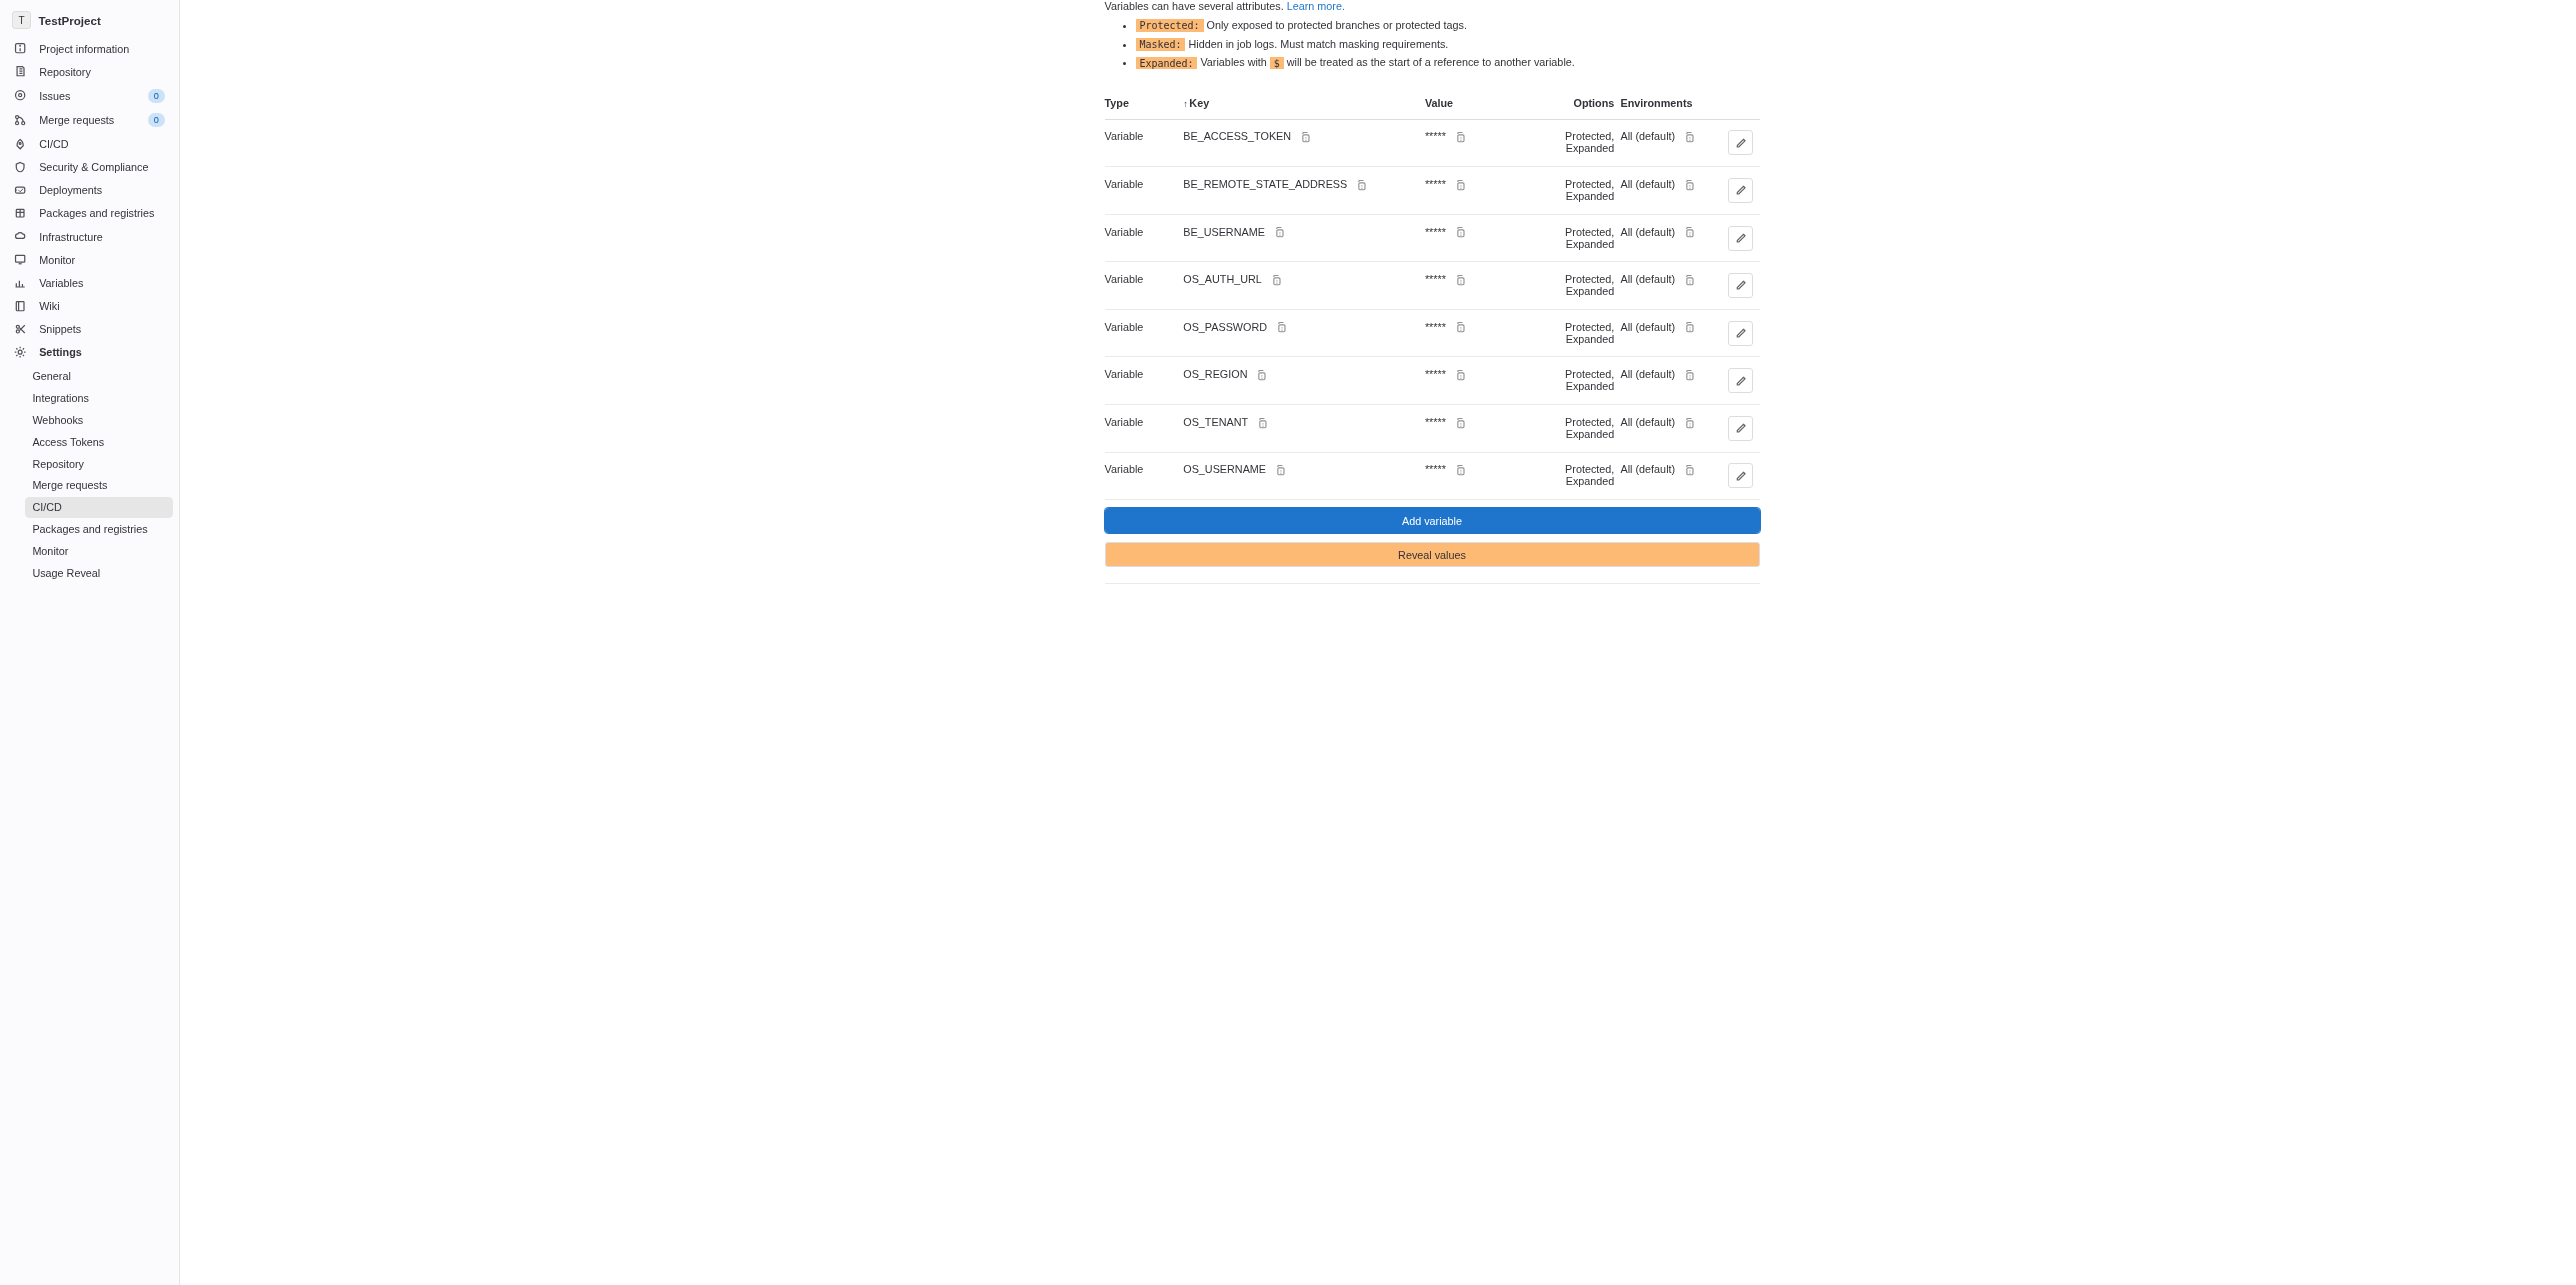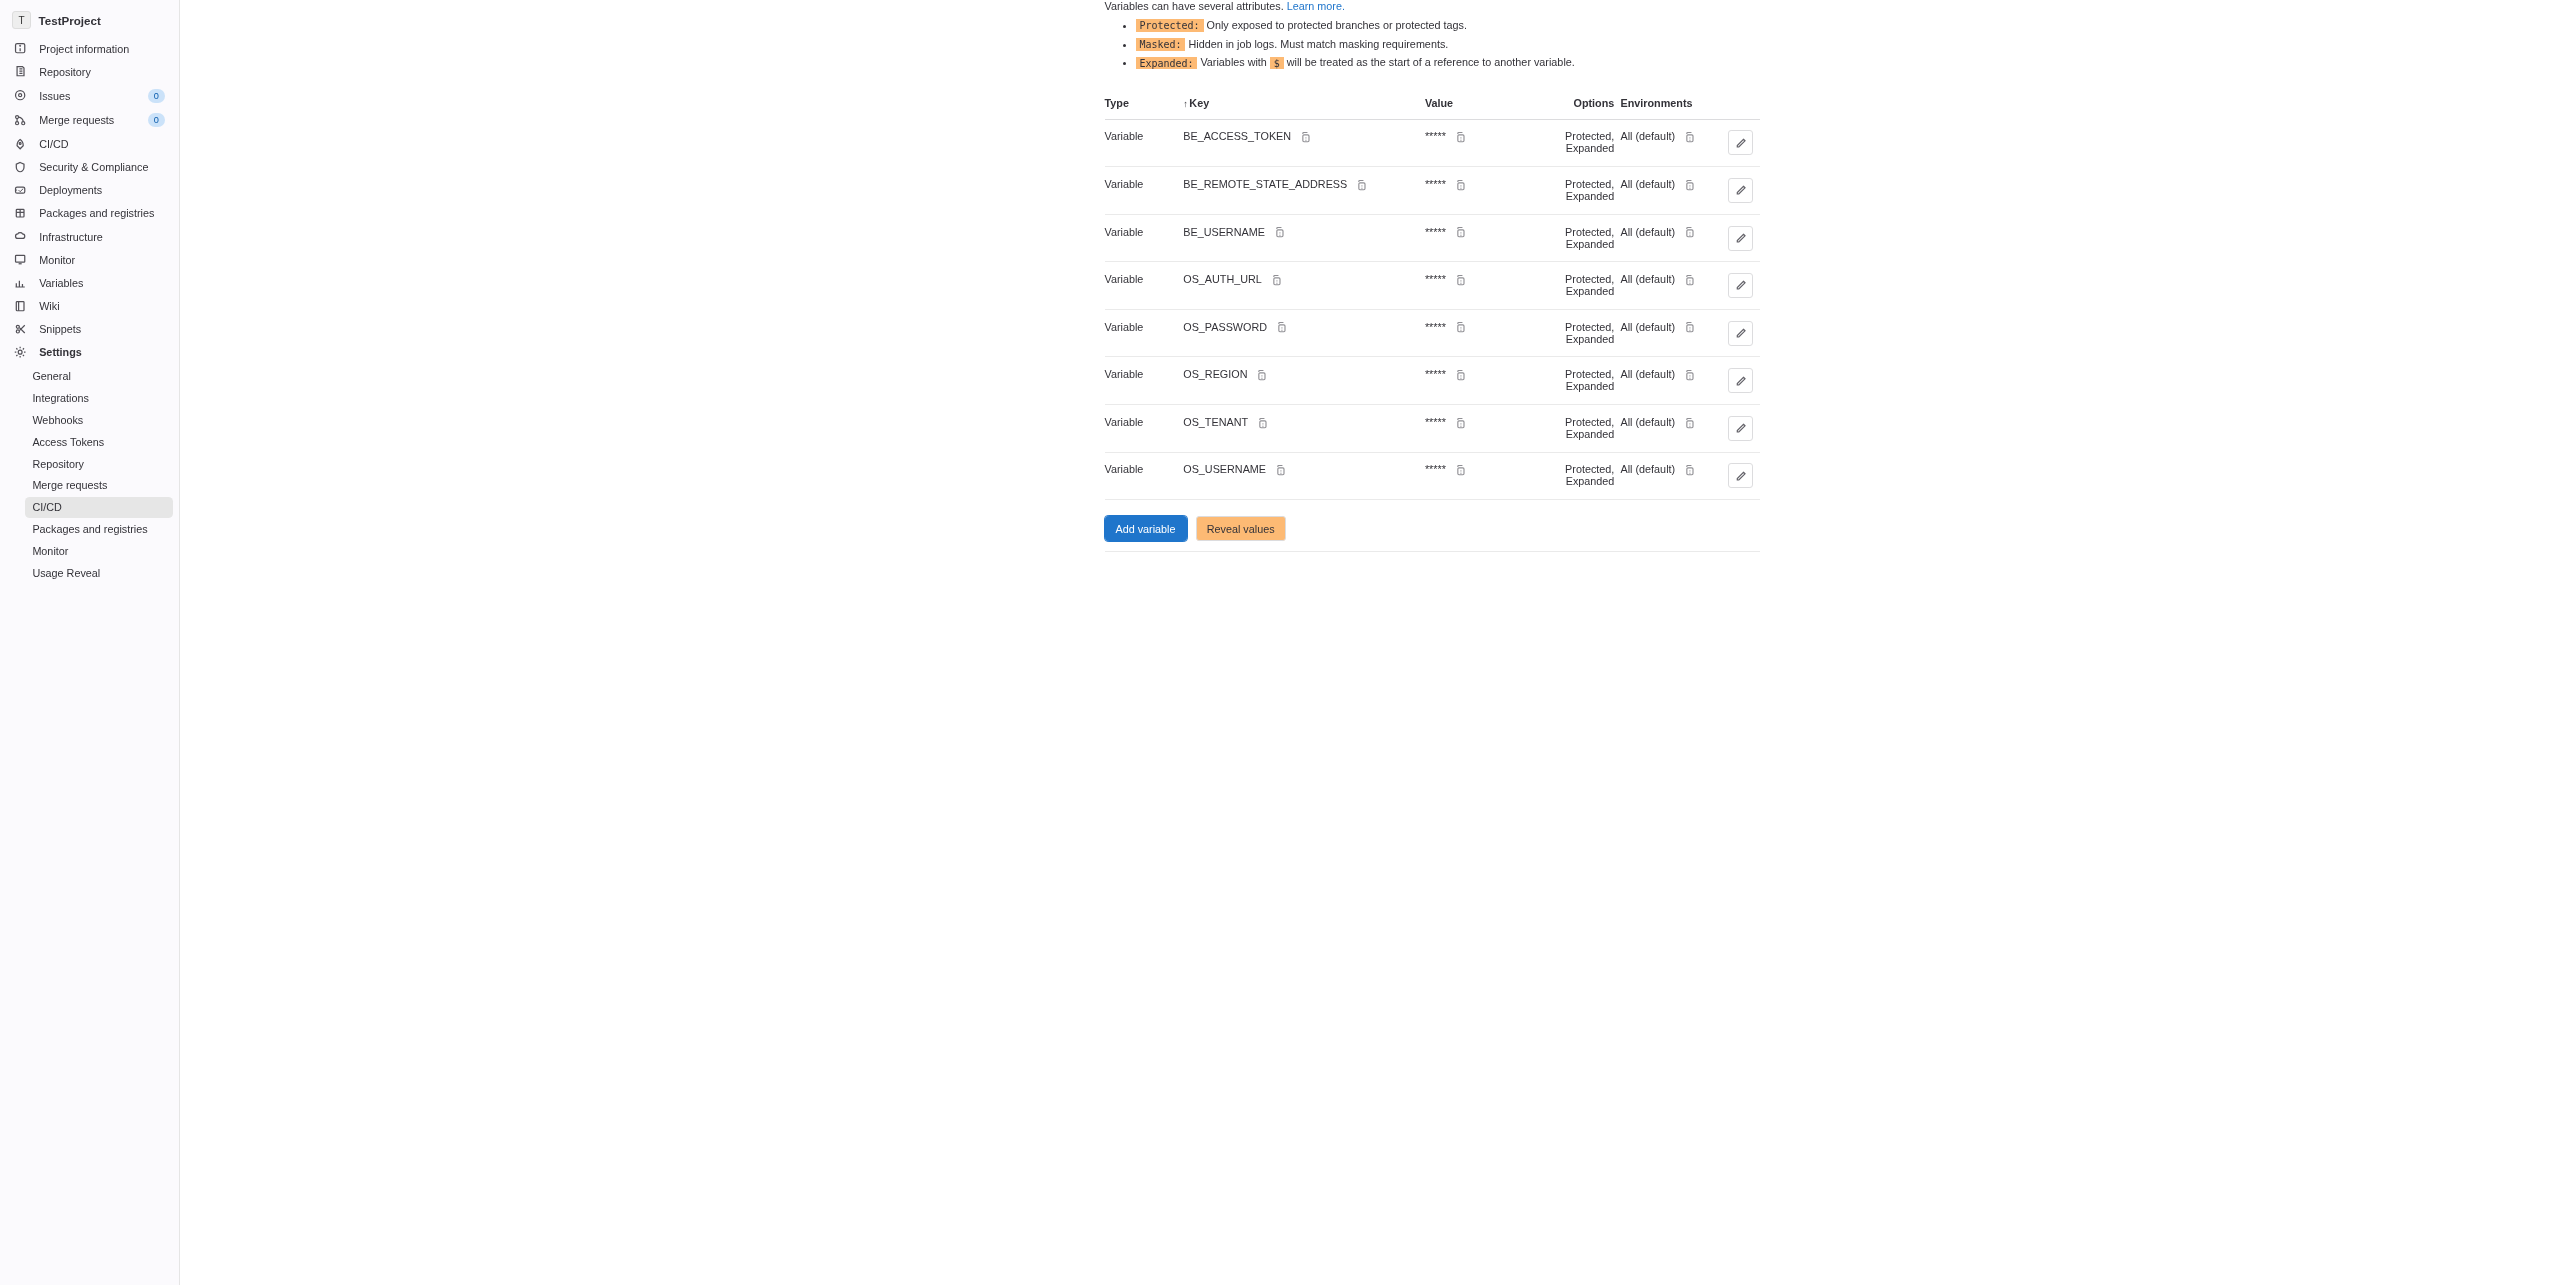--- a/index.html
+++ b/index.html
@@ -34,21 +34,21 @@
 .col-value { width: 92px; }
 .col-options { width: 62px; text-align: right; }
 .col-env { width: 77px; }
 .col-act { width: 31px; text-align: right; }
 .sort-arrow { font-size: 9.2px; margin-right: 1.5px; }
 .cell-inline { display: flex; align-items: flex-start; gap: 7.7px; }
 .copy-btn { width: 12.3px; height: 12.3px; cursor: pointer; opacity: 0.7; flex-shrink:0; position: relative; top: 0.8px; }
 .copy-btn svg { width: 12.3px; height: 12.3px; stroke: #626168; fill: none; stroke-width: 1.5; }
 .edit-btn { width: 25px; height: 25px; border: 0.8px solid #dcdcde; border-radius: 3.1px; background: #fff; display: inline-flex; align-items: center; justify-content: center; cursor: pointer; }
 .edit-btn svg { width: 12.3px; height: 12.3px; stroke: #626168; fill: none; stroke-width: 1.6; }
-.btn-row { display: flex; gap: 9.2px; margin-top: 16px; padding-bottom: 10px; border-bottom: 0.8px solid #eaeaea; }
+.btn-row { display: flex; gap: 9.2px; margin-top: 8px; padding-bottom: 16px; border-bottom: 0.8px solid #eaeaea; flex-direction: column; }
 .btn { padding: 5.4px 10px; border-radius: 3.1px; font-size: 10.8px; cursor: pointer; }
 .btn-primary { background: #1f75cb; color: #fff; border: 0.8px solid #1f75cb; outline: 1.5px solid #1f75cb; outline-offset: 0.8px; }
 .btn-secondary { background: #fdba74; color: #333238; border: 0.8px solid #dcdcde; }
 .truncated-top { color: #333238; font-size: 10.8px; padding-left: 0; }
 </style>
 </head>
 <body>
 
 <svg width="0" height="0" style="position:absolute">
 <defs>

